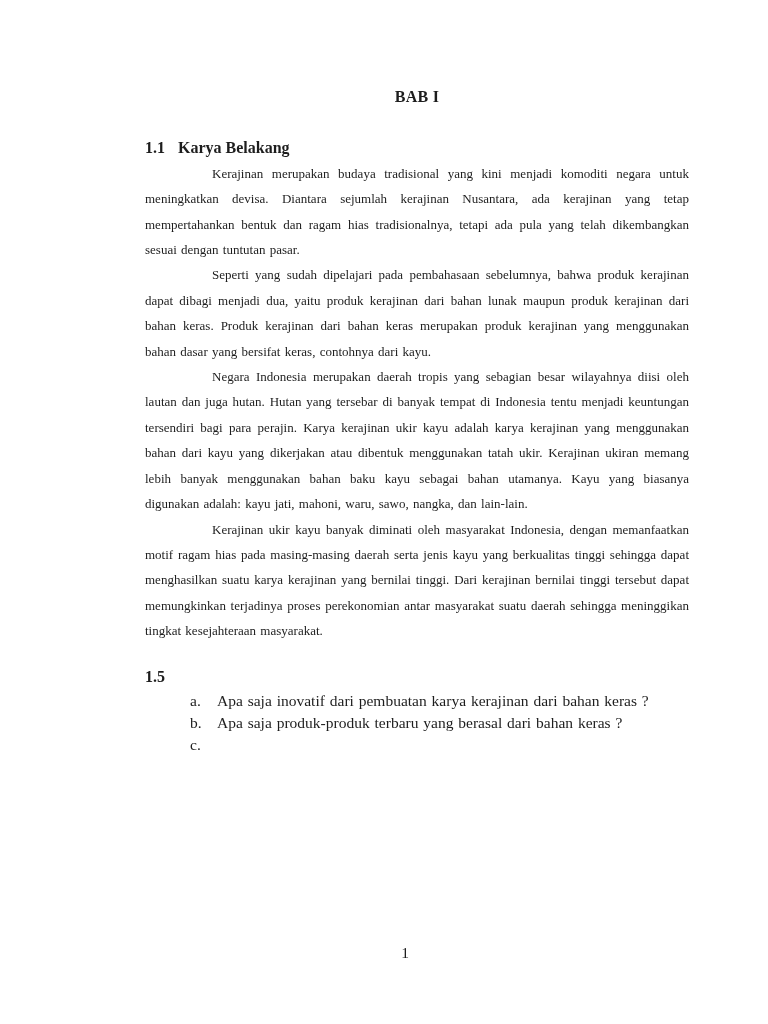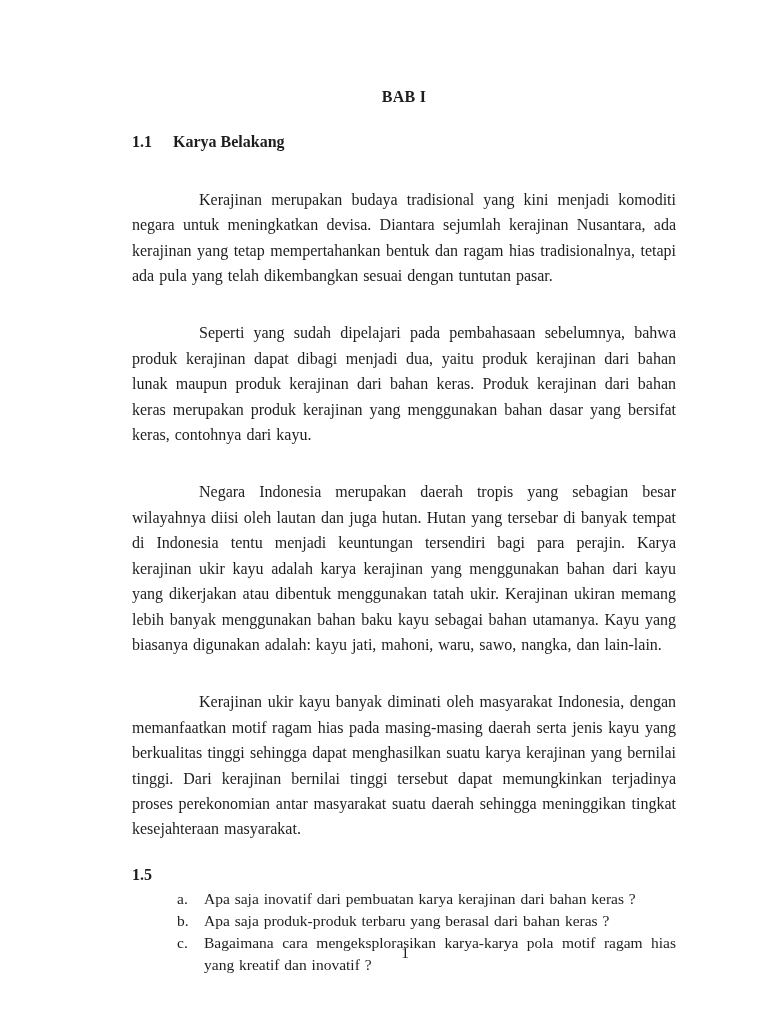--- a/index.html
+++ b/index.html
@@ -10,21 +10,21 @@
     position: relative;
     width: 768px;
     height: 1024px;
     background: #ffffff;
     font-family: "Liberation Serif", "DejaVu Serif", serif;
     color: #1d1d1d;
   }
 
   .content {
     position: absolute;
-    left: 132px;
+    left: 145px;
     top: 84px;
     width: 544px;
     font-family: Liberation Serif, serif;
   }
 
   .doc-title {
     text-align: center;
     font-weight: bold;
     font-size: 16px;
     line-height: 25.4px;
@@ -32,30 +32,29 @@
   }
 
   .sec-head {
     display: flex;
     font-weight: bold;
     font-size: 16px;
     line-height: 25.4px;
   }
   .sec-head .sec-num { width: 33px; flex-shrink: 0; }
 
-  .sec-head.first { margin-top: 20px; gap: 8px; }
+  .sec-head.first { margin-top: 26px; }
   .sec-head.second { margin-top: 20px; }
 
   .body-par {
-    font-size: 16px;
+    font-size: 13px;
     line-height: 25.4px;
     text-align: justify;
     text-indent: 67px;
     word-spacing: 1px;
-    margin-top: 32px;
   }
 
   .qlist {
     list-style: none;
     margin-top: 1px;
   }
   .qlist li {
     display: flex;
     font-size: 15.5px;
     line-height: 22px;
@@ -107,21 +106,20 @@
         <li>
           <span class="marker">a.</span>
           <span class="li-text">Apa saja inovatif dari pembuatan karya kerajinan dari bahan keras ?</span>
         </li>
         <li>
           <span class="marker">b.</span>
           <span class="li-text">Apa saja produk-produk terbaru yang berasal dari bahan keras ?</span>
         </li>
         <li>
           <span class="marker">c.</span>
-          <span class="li-text">Bagaimana cara mengeksplorasikan karya-karya pola motif ragam hias yang kreatif dan inovatif ?</span>
         </li>
       </ol>
     </section>
 
   </div>
 
   <div class="page-number">1</div>
 </div>
 
 </body></html>

